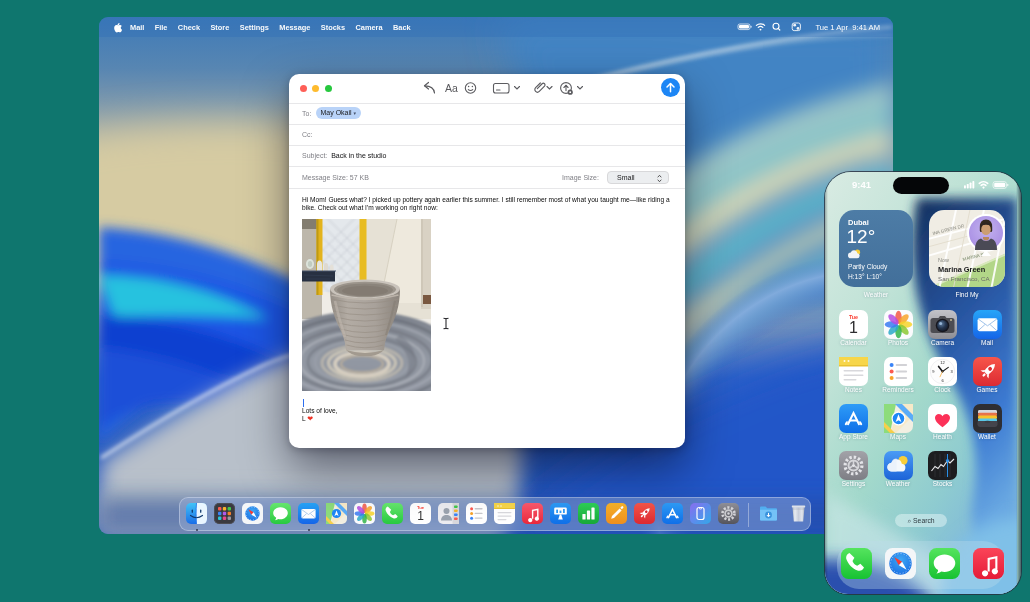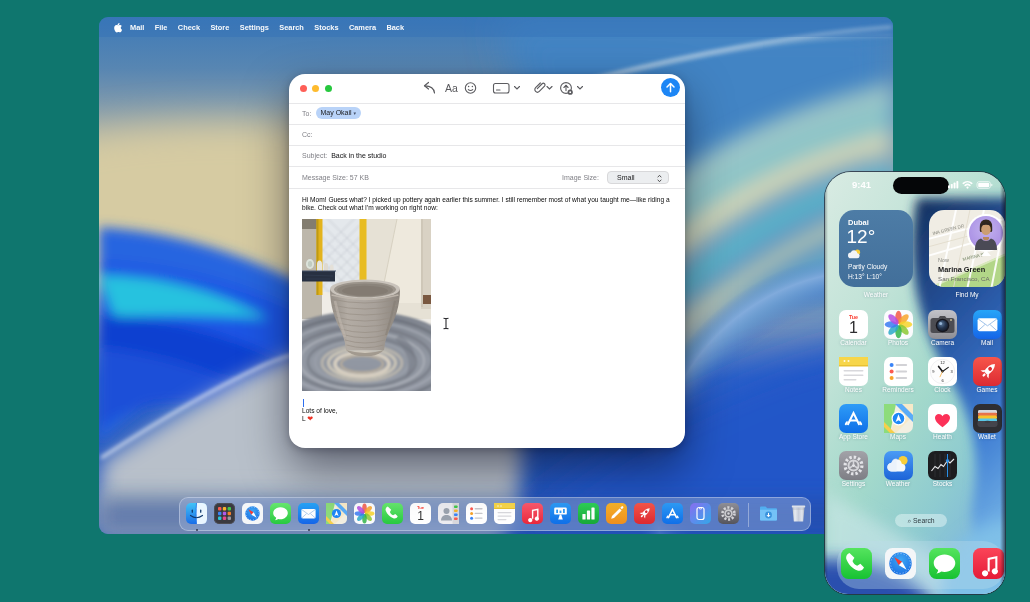--- a/index.html
+++ b/index.html
@@ -2,29 +2,29 @@
 <html><head><meta charset="utf-8">
 <style>
 html,body{margin:0;padding:0;background:#000;}
 *{box-sizing:border-box;}
 #root{position:relative;width:1030px;height:602px;background:#0f766e;overflow:hidden;font-family:"Liberation Sans",sans-serif;}
 #desktop{position:absolute;left:99px;top:17px;width:794px;height:517px;border-radius:9px;overflow:hidden;}
 #wall{position:absolute;left:0;top:0;}
 #menubar{position:absolute;left:0;top:0;width:100%;height:20px;color:#fff;font-size:7.4px;display:flex;align-items:center;}
 #menubar .mi{margin:0 5.2px;opacity:.96;white-space:nowrap;font-weight:bold;}
 #menu-right{position:absolute;right:13px;top:0;height:20px;display:flex;align-items:center;color:#fff;font-size:7.6px;}
-#mailwin{position:absolute;left:190px;top:57px;width:396px;height:374px;background:#fff;border-radius:16px;box-shadow:0 20px 45px rgba(0,0,20,.5), 0 2px 8px rgba(0,0,20,.25);}
+#mailwin{position:absolute;left:190px;top:57px;width:396px;height:374px;background:#fff;border-radius:10px;box-shadow:0 20px 45px rgba(0,0,20,.5), 0 2px 8px rgba(0,0,20,.25);}
 .tl{position:absolute;top:11px;width:7px;height:7px;border-radius:50%;}
 .hr{position:absolute;left:0;right:0;height:0.7px;background:#e7e7e9;}
 .flab{position:absolute;color:#7f7f85;font-size:7px;}
 #sendbtn{position:absolute;left:371.5px;top:4px;width:19px;height:19px;border-radius:50%;background:#1d86f5;}
 #dock{position:absolute;left:80px;top:480px;width:632px;height:34px;background:rgba(148,172,215,.48);border:0.5px solid rgba(255,255,255,.32);border-radius:9px;}
 .di{position:absolute;top:4.5px;}
 .ddot{position:absolute;top:30.5px;width:2.2px;height:2.2px;border-radius:50%;background:rgba(15,18,35,.75);}
-#phone{position:absolute;left:825px;top:172px;width:180px;height:422px;border-radius:26px 26px 23px 23px;overflow:hidden;background:#9fd3cf;box-shadow:0 0 0 1px rgba(40,45,60,.8);}
+#phone{position:absolute;left:825px;top:172px;width:196px;height:422px;border-radius:26px 26px 23px 23px;overflow:hidden;background:#9fd3cf;box-shadow:0 0 0 1px rgba(40,45,60,.8);}
 #pwall{position:absolute;left:0;top:0;}
 .plabel{position:absolute;color:#fff;font-size:6.5px;text-align:center;text-shadow:0 0 3px rgba(30,60,90,.4);width:60px;}
 .ai{position:absolute;}
 #pdockicons .ai{z-index:6;}
 #pisland{position:absolute;left:68px;top:5px;width:56px;height:17px;border-radius:9px;background:#050608;}
 </style></head>
 <body>
 <div id="root">
   <div id="desktop">
     <svg id="wall" width="794" height="517" viewBox="0 0 794 517">
@@ -87,24 +87,44 @@
     </svg>
     <div id="menubar">
       <svg width="9" height="11" viewBox="0 0 18 22" style="margin-left:14px;">
           <path fill="#fff" d="M12.1,5.4c0.7-0.9,1.2-2.1,1-3.4c-1.1,0.1-2.4,0.8-3.1,1.7C9.3,4.5,8.7,5.8,8.9,7C10.1,7.1,11.4,6.3,12.1,5.4z M15.5,11.7c0-2.4,2-3.6,2.1-3.7c-1.1-1.7-2.9-1.9-3.5-1.9c-1.5-0.2-2.9,0.9-3.7,0.9c-0.8,0-1.9-0.9-3.2-0.8c-1.6,0-3.1,0.9-4,2.4c-1.7,3-0.4,7.4,1.2,9.8c0.8,1.2,1.8,2.5,3.1,2.4c1.2-0.1,1.7-0.8,3.2-0.8c1.5,0,1.9,0.8,3.2,0.8c1.3,0,2.2-1.2,3-2.4c0.9-1.4,1.3-2.7,1.3-2.8C18.2,15.6,15.5,14.5,15.5,11.7z"></path>
         </svg>
       <span class="mi" style="font-weight:bold;margin-left:8px;">Mail</span>
       <span class="mi">File</span>
         <span class="mi">Check</span>
         <span class="mi">Store</span>
       <span class="mi">Settings</span>
-        <span class="mi">Search</span>
+        <span class="mi">Message</span>
         <span class="mi">Stocks</span>
       <span class="mi">Camera</span>
         <span class="mi">Back</span>
+    </div>
+    <div id="menu-right">
+      <svg width="76" height="14" viewBox="0 0 76 14" style="margin-right:3px;">
+        <rect x="2" y="4" width="12" height="5.6" rx="1.8" fill="none" stroke="#fff" stroke-width="0.9" opacity=".8"></rect>
+        <rect x="3" y="5" width="10" height="3.6" rx="1" fill="#fff"></rect>
+        <rect x="14.5" y="5.8" width="1.2" height="1.9" rx="0.6" fill="#fff" opacity=".8"></rect>
+        <g stroke="#fff" stroke-width="1.2" fill="none" stroke-linecap="round">
+          <path d="M24.5,9.6 l0,0.01" stroke-width="1.9"></path>
+          <path d="M22.2,7.4 a3.3,3.3 0 0 1 4.6,0"></path>
+          <path d="M20.4,5.4 a6.0,6.0 0 0 1 8.2,0"></path>
+        </g>
+        <circle cx="40" cy="6.2" r="3" stroke="#fff" stroke-width="1.1" fill="none"></circle>
+        <path d="M42.2,8.4 L43.8,10" stroke="#fff" stroke-width="1.2" stroke-linecap="round"></path>
+        <g opacity=".92">
+            <rect x="56.2" y="3" width="8.2" height="7.6" rx="2" fill="none" stroke="#fff" stroke-width="0.95"></rect>
+            <circle cx="58.7" cy="5.2" r="1.4" fill="#fff"></circle>
+            <circle cx="62" cy="8.4" r="1.4" fill="#fff"></circle>
+          </g>
+      </svg>
+      <span style="white-space:nowrap;">Tue 1 Apr&nbsp;&nbsp;9:41 AM</span>
     </div>
     <div id="dock">
       <svg class="di" style="left:6px" width="21" height="21" viewBox="0 0 21 21">
           <defs>
             <linearGradient id="fnd" x1="0" y1="0" x2="0" y2="1">
               <stop offset="0" stop-color="#41c2f7"></stop>
               <stop offset="1" stop-color="#1a6ee8"></stop>
             </linearGradient>
           </defs>
           <rect width="21" height="21" rx="5" fill="url(#fnd)"></rect>

